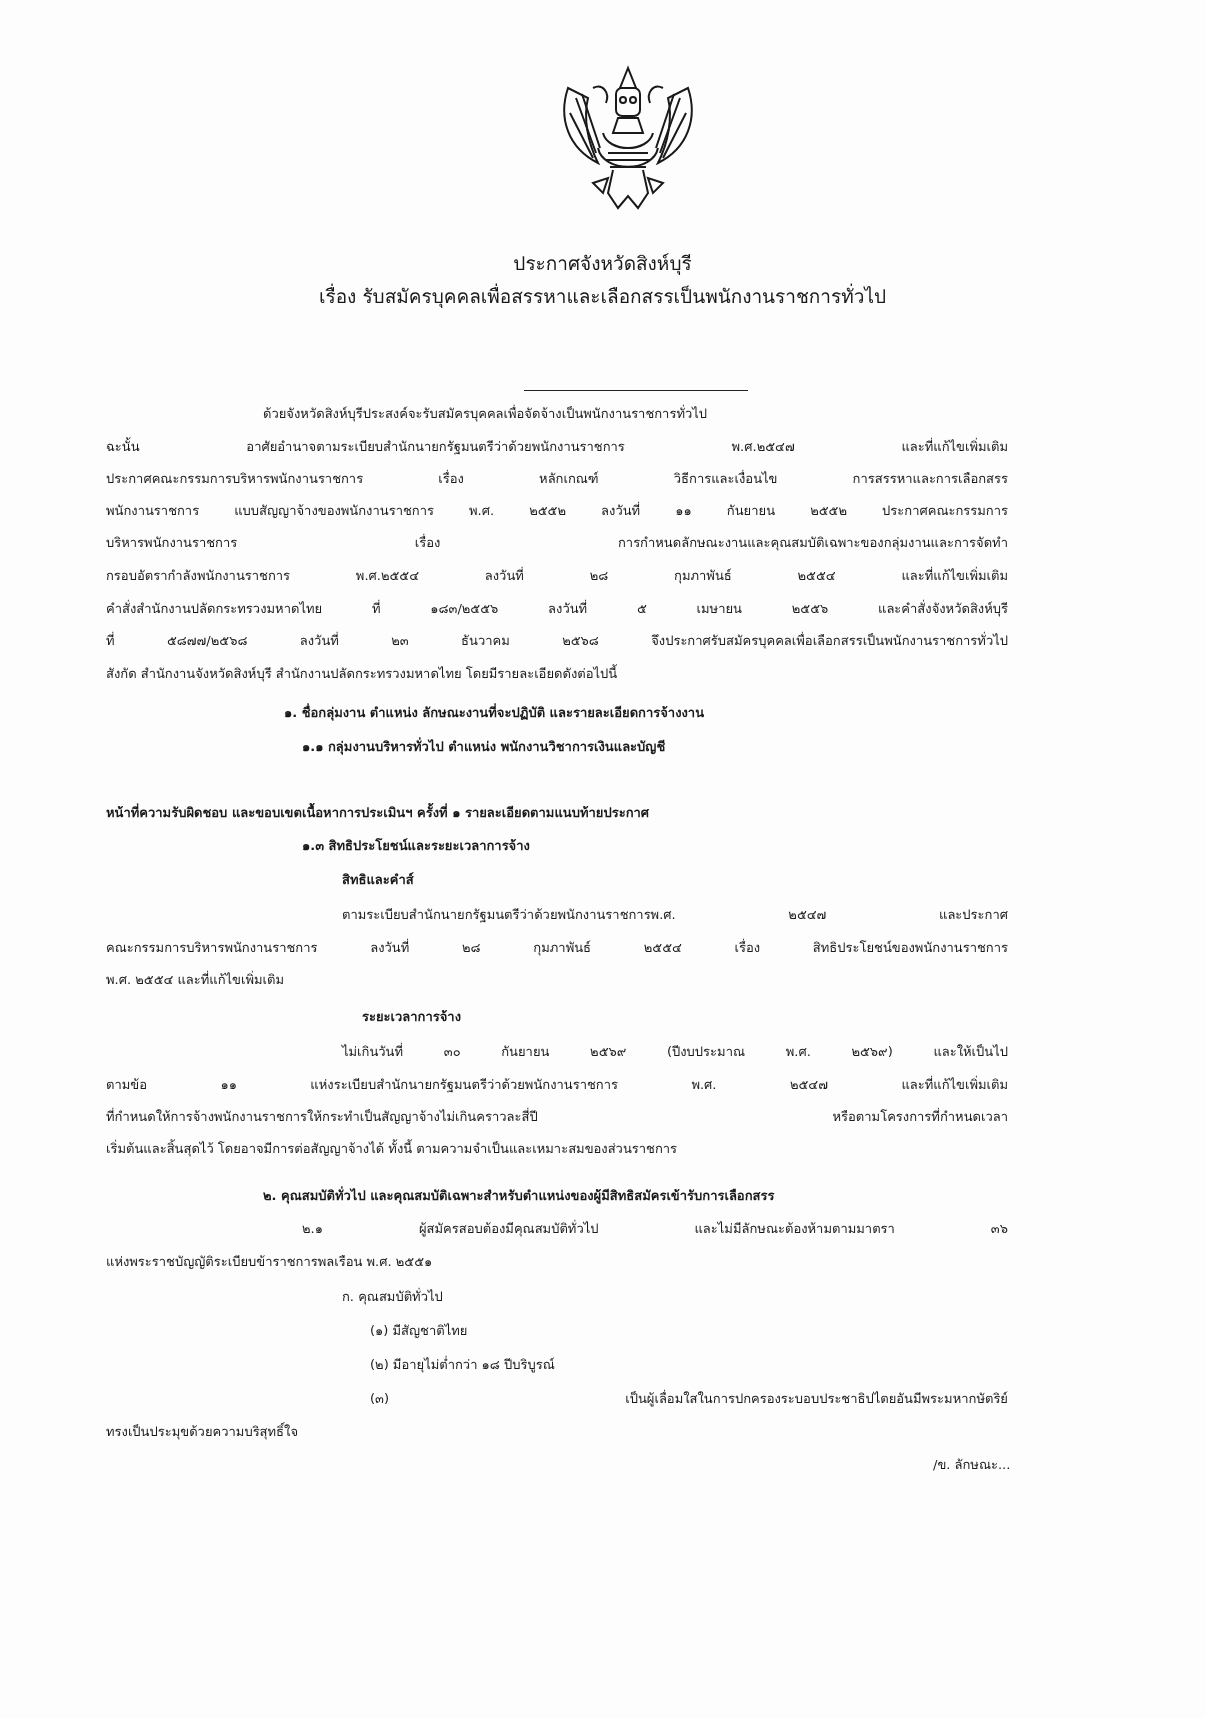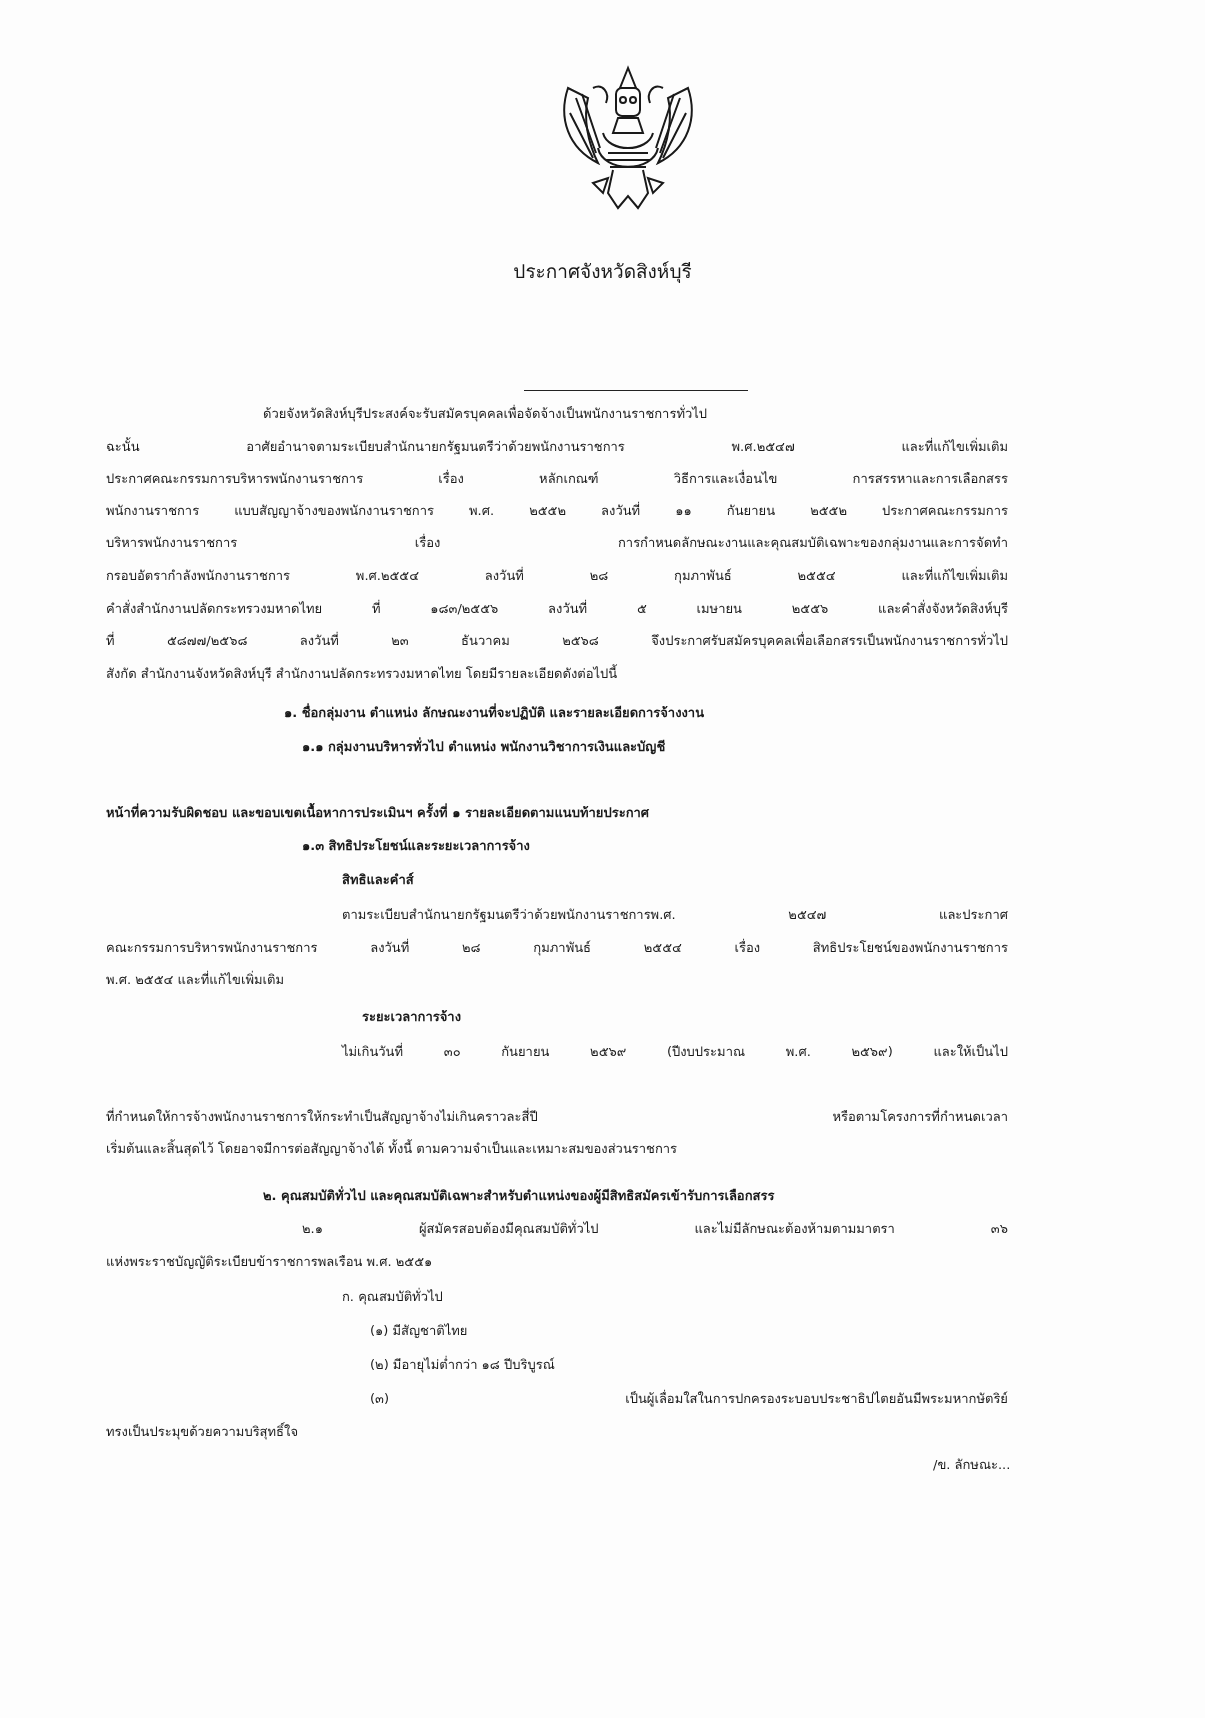--- a/index.html
+++ b/index.html
@@ -1,20 +1,20 @@
 <!DOCTYPE html>
 <html><head>
 <meta charset="utf-8">
 <style>
   html, body { margin: 0; padding: 0; background: #ffffff; }
   body { width: 1205px; height: 1718px; position: relative; overflow: hidden;
          font-family: "DejaVu Sans", "Liberation Sans", sans-serif; color: #1a1a1a; }
   .page { position: absolute; left: 0; top: 0; width: 1205px; height: 1718px; background: #fdfdfd; }
   .emblem { position: absolute; left: 548px; top: 58px; width: 160px; height: 160px; }
-  .center { position: absolute; left: 0; width: 1205px; text-align: center; font-size: 19px; white-space: nowrap; margin-top: 8px; }
+  .center { position: absolute; left: 0; width: 1205px; text-align: center; font-size: 19px; white-space: nowrap; }
   .rule { position: absolute; left: 524px; top: 390px; width: 224px; height: 0; border-top: 1.5px solid #222; }
   .line { position: absolute; font-size: 13px; white-space: nowrap; line-height: 26px; }
   .just { text-align: justify; text-align-last: justify; }
   .bold { font-weight: bold; }
 </style>
 </head>
 <body>
 
 <div class="page">
 
@@ -34,20 +34,21 @@
       <path d="M55 75 C60 95 100 95 105 75"></path>
       <path d="M50 90 C55 115 105 115 110 90"></path>
       <path d="M60 95 L100 95 M58 102 L102 102 M62 109 L98 109"></path>
       <path d="M65 112 L60 135 L70 150 L80 138 L90 150 L100 135 L95 112"></path>
       <path d="M45 125 L60 120 L55 135 Z"></path>
       <path d="M115 125 L100 120 L105 135 Z"></path>
     </g>
   </svg>
 
   <div class="center" style="top:248px;">ประกาศจังหวัดสิงห์บุรี</div>
+  <div class="center" style="top:281px;">เรื่อง รับสมัครบุคคลเพื่อสรรหาและเลือกสรรเป็นพนักงานราชการทั่วไป</div>
   <div class="rule"></div>
 
   <div class="line just" style="left:263px; top:401px; width:745px;">ด้วยจังหวัดสิงห์บุรีประสงค์จะรับสมัครบุคคลเพื่อจัดจ้างเป็นพนักงานราชการทั่วไป</div>
   <div class="line just" style="left:106px; top:434px; width:902px;">ฉะนั้น อาศัยอำนาจตามระเบียบสำนักนายกรัฐมนตรีว่าด้วยพนักงานราชการ พ.ศ.๒๕๔๗ และที่แก้ไขเพิ่มเติม</div>
   <div class="line just" style="left:106px; top:466px; width:902px;">ประกาศคณะกรรมการบริหารพนักงานราชการ เรื่อง หลักเกณฑ์ วิธีการและเงื่อนไข การสรรหาและการเลือกสรร</div>
   <div class="line just" style="left:106px; top:498px; width:902px;">พนักงานราชการ แบบสัญญาจ้างของพนักงานราชการ พ.ศ. ๒๕๕๒ ลงวันที่ ๑๑ กันยายน ๒๕๕๒ ประกาศคณะกรรมการ</div>
   <div class="line just" style="left:106px; top:530px; width:902px;">บริหารพนักงานราชการ เรื่อง การกำหนดลักษณะงานและคุณสมบัติเฉพาะของกลุ่มงานและการจัดทำ</div>
   <div class="line just" style="left:106px; top:563px; width:902px;">กรอบอัตรากำลังพนักงานราชการ พ.ศ.๒๕๕๔ ลงวันที่ ๒๘ กุมภาพันธ์ ๒๕๕๔ และที่แก้ไขเพิ่มเติม</div>
   <div class="line just" style="left:106px; top:596px; width:902px;">คำสั่งสำนักงานปลัดกระทรวงมหาดไทย ที่ ๑๘๓/๒๕๕๖ ลงวันที่ ๕ เมษายน ๒๕๕๖ และคำสั่งจังหวัดสิงห์บุรี</div>
   <div class="line just" style="left:106px; top:628px; width:902px;">ที่ ๕๘๗๗/๒๕๖๘ ลงวันที่ ๒๓ ธันวาคม ๒๕๖๘ จึงประกาศรับสมัครบุคคลเพื่อเลือกสรรเป็นพนักงานราชการทั่วไป</div>
@@ -56,20 +57,21 @@
   <div class="line bold" style="left:263px; top:700px;margin-left:21px;">๑. ชื่อกลุ่มงาน ตำแหน่ง ลักษณะงานที่จะปฏิบัติ และรายละเอียดการจ้างงาน</div>
   <div class="line bold" style="left:302px; top:734px;">๑.๑ กลุ่มงานบริหารทั่วไป ตำแหน่ง พนักงานวิชาการเงินและบัญชี</div>
   <div class="line bold" style="left:106px; top:800px;">หน้าที่ความรับผิดชอบ และขอบเขตเนื้อหาการประเมินฯ ครั้งที่ ๑ รายละเอียดตามแนบท้ายประกาศ</div>
   <div class="line bold" style="left:302px; top:833px;">๑.๓ สิทธิประโยชน์และระยะเวลาการจ้าง</div>
   <div class="line bold" style="left:342px; top:867px;">สิทธิและคำส์</div>
   <div class="line just" style="left:342px; top:902px; width:666px;">ตามระเบียบสำนักนายกรัฐมนตรีว่าด้วยพนักงานราชการพ.ศ. ๒๕๔๗ และประกาศ</div>
   <div class="line just" style="left:106px; top:935px; width:902px;">คณะกรรมการบริหารพนักงานราชการ ลงวันที่ ๒๘ กุมภาพันธ์ ๒๕๕๔ เรื่อง สิทธิประโยชน์ของพนักงานราชการ</div>
   <div class="line" style="left:106px; top:967px;">พ.ศ. ๒๕๕๔ และที่แก้ไขเพิ่มเติม</div>
   <div class="line bold" style="left:362px; top:1004px;">ระยะเวลาการจ้าง</div>
   <div class="line just" style="left:342px; top:1039px; width:666px;">ไม่เกินวันที่ ๓๐ กันยายน ๒๕๖๙ (ปีงบประมาณ พ.ศ. ๒๕๖๙) และให้เป็นไป</div>
+  <div class="line just" style="left:106px; top:1072px; width:902px;">ตามข้อ ๑๑ แห่งระเบียบสำนักนายกรัฐมนตรีว่าด้วยพนักงานราชการ พ.ศ. ๒๕๔๗ และที่แก้ไขเพิ่มเติม</div>
   <div class="line just" style="left:106px; top:1104px; width:902px;">ที่กำหนดให้การจ้างพนักงานราชการให้กระทำเป็นสัญญาจ้างไม่เกินคราวละสี่ปี หรือตามโครงการที่กำหนดเวลา</div>
   <div class="line" style="left:106px; top:1136px;">เริ่มต้นและสิ้นสุดไว้ โดยอาจมีการต่อสัญญาจ้างได้ ทั้งนี้ ตามความจำเป็นและเหมาะสมของส่วนราชการ</div>
 
   <div class="line bold" style="left:263px; top:1183px;">๒. คุณสมบัติทั่วไป และคุณสมบัติเฉพาะสำหรับตำแหน่งของผู้มีสิทธิสมัครเข้ารับการเลือกสรร</div>
   <div class="line just" style="left:302px; top:1216px; width:706px;">๒.๑ ผู้สมัครสอบต้องมีคุณสมบัติทั่วไป และไม่มีลักษณะต้องห้ามตามมาตรา ๓๖</div>
   <div class="line" style="left:106px; top:1249px;">แห่งพระราชบัญญัติระเบียบข้าราชการพลเรือน พ.ศ. ๒๕๕๑</div>
   <div class="line" style="left:342px; top:1284px;">ก. คุณสมบัติทั่วไป</div>
   <div class="line" style="left:370px; top:1318px;">(๑) มีสัญชาติไทย</div>
   <div class="line" style="left:370px; top:1352px;">(๒) มีอายุไม่ต่ำกว่า ๑๘ ปีบริบูรณ์</div>
   <div class="line just" style="left:370px; top:1386px; width:638px;">(๓) เป็นผู้เลื่อมใสในการปกครองระบอบประชาธิปไตยอันมีพระมหากษัตริย์</div>

